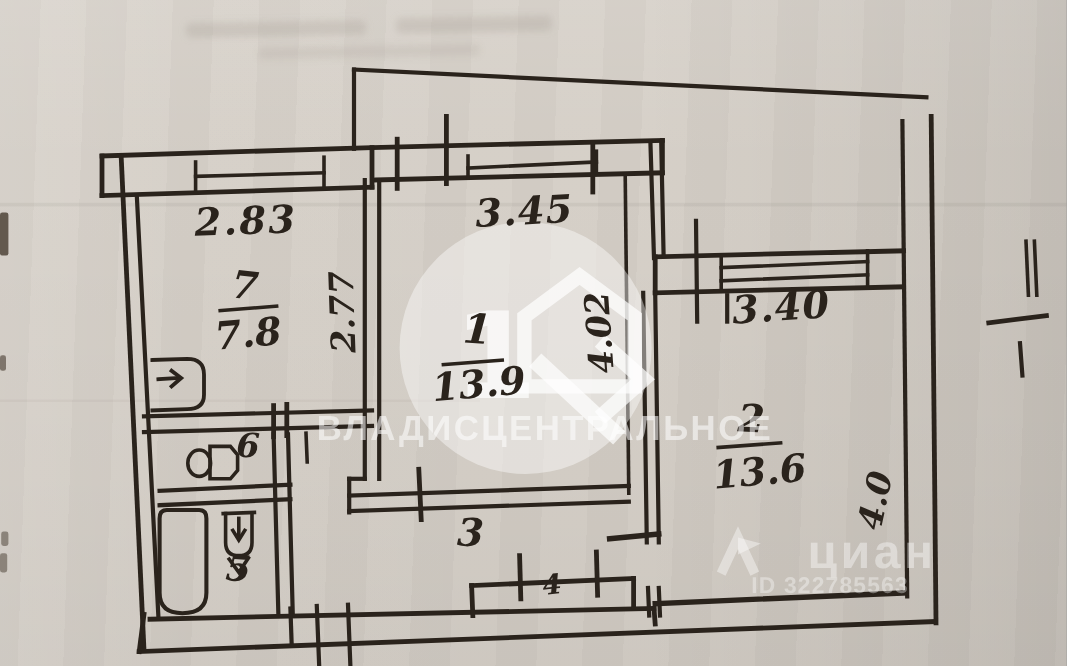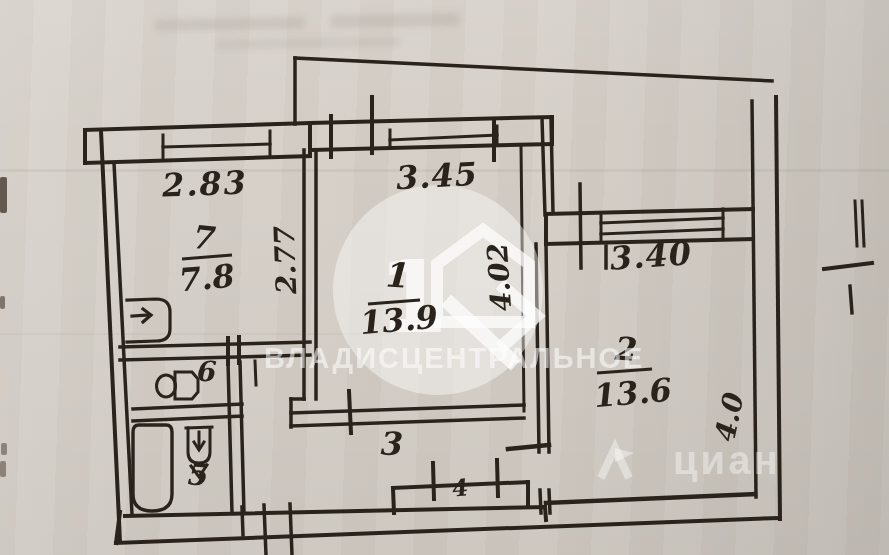--- a/index.html
+++ b/index.html
@@ -232,13 +232,14 @@
   <div class="lbl" style="left:594px;top:377px;font-size:32px;transform:rotate(-5deg);">13.6</div>
   <div class="lbl vlbl" style="left:702px;top:403px;width:56px;font-size:28px;transform:rotate(-78deg);">4.0</div>
 
   <div class="lbl" style="left:381px;top:428px;font-size:32px;transform:rotate(2deg);">3</div>
   <div class="lbl" style="left:452px;top:476px;font-size:23px;transform:rotate(-6deg);">4</div>
   <div class="lbl" style="left:188px;top:460px;font-size:30px;transform:rotate(4deg);">5</div>
   <div class="lbl" style="left:197px;top:358px;font-size:28px;transform:rotate(2deg);">6</div>
 
   <div class="wm-name">ВЛАДИСЦЕНТРАЛЬНОЕ</div>
   <div class="wm-cian">циан</div>
+  <div class="wm-id">ID 322785563</div>
 </div>
 
 </body></html>

